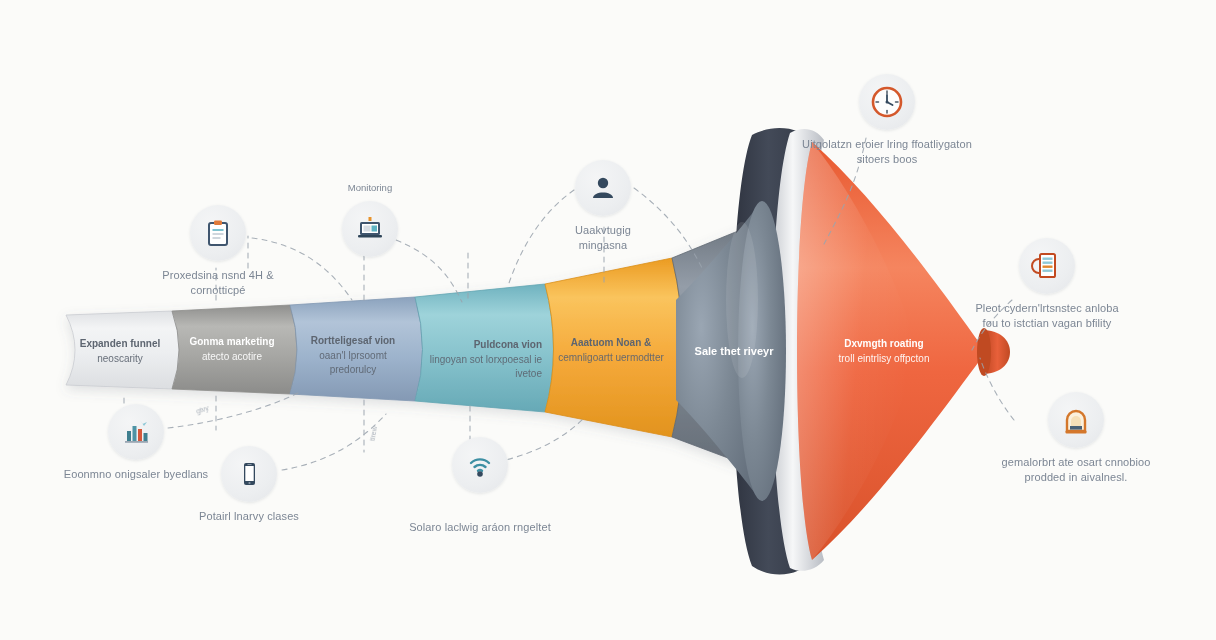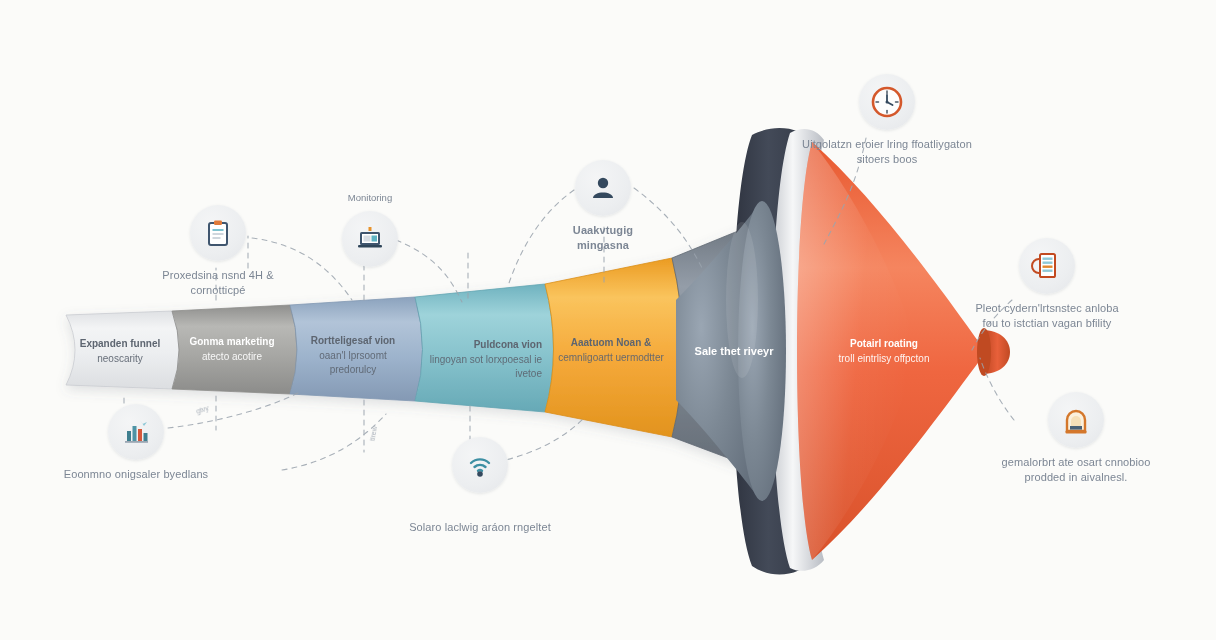--- a/index.html
+++ b/index.html
@@ -250,53 +250,53 @@
   <div class="band-label lbl-dark" style="left:552px; top:336px; width:118px;">
     <span class="l1">Aaatuom Noan &amp;</span>
     <span class="l2">cemnligoartt uermodtter</span>
   </div>
 
   <div class="band-label lbl-light" style="left:684px; top:344px; width:100px; font-size:11px;">
     <span class="l1">Sale thet riveyr</span>
   </div>
 
   <div class="band-label lbl-light" style="left:818px; top:337px; width:132px;">
-    <span class="l1">Potairl roating</span>
+    <span class="l1">Dxvmgth roating</span>
     <span class="l2">troll eintrlisy offpcton</span>
   </div>
 
   <div class="anno" style="left:133px; top:205px;">
     <div class="bubble">
       <svg width="30" height="30" viewBox="0 0 30 30">
         <rect x="6" y="5" width="18" height="22" rx="2" fill="#ffffff" stroke="#3f556e" stroke-width="2"></rect>
         <rect x="11" y="2.5" width="8" height="4.5" rx="1.2" fill="#e07a3a"></rect>
         <rect x="9.5" y="11" width="11" height="2" fill="#7fc2cf"></rect>
         <rect x="9.5" y="15" width="11" height="2" fill="#cfd6dd"></rect>
         <rect x="9.5" y="19" width="8" height="2" fill="#cfd6dd"></rect>
       </svg>
     </div>
     <div class="cap" style="white-space:pre-line;">Proxedsina nsnd 4H &amp;
 cornotticpé</div>
   </div>
 
   <div class="anno" style="left:285px; top:182px;">
-    <div class="cap-top" style="white-space:pre-line;margin-top:10px;">Monitoring</div>
+    <div class="cap-top" style="white-space:pre-line;">Monitoring</div>
     <div class="bubble">
       <svg width="30" height="30" viewBox="0 0 30 30">
         <rect x="5" y="8" width="20" height="13" rx="1.6" fill="#3f556e"></rect>
         <rect x="7" y="10" width="16" height="9" fill="#ffffff"></rect>
         <rect x="8.5" y="11.5" width="7" height="6" fill="#d7dde3"></rect>
         <rect x="16.5" y="11.5" width="5.5" height="6" fill="#5fb4c4"></rect>
         <rect x="3" y="21" width="24" height="2.6" rx="1.1" fill="#2f4559"></rect>
         <rect x="13.5" y="3" width="3" height="4" fill="#e8932c"></rect>
       </svg>
     </div>
   </div>
 
-  <div class="anno" style="left:518px; top:160px;font-weight:bold;">
+  <div class="anno" style="left:518px; top:160px;">
     <div class="bubble">
       <svg width="30" height="30" viewBox="0 0 30 30">
         <circle cx="15" cy="10" r="5.2" fill="#34495e"></circle>
         <path d="M 5 25 C 5 17.5 25 17.5 25 25 Z" fill="#34495e"></path>
       </svg>
     </div>
     <div class="cap" style="white-space:pre-line;">Uaakvtugig
 mingasna</div>
   </div>
 
@@ -354,20 +354,31 @@
         <rect x="12.5" y="10" width="4" height="15" fill="#4f93a5"></rect>
         <rect x="18" y="13" width="4" height="12" fill="#d6573a"></rect>
         <rect x="23.5" y="17" width="4" height="8" fill="#3f7f8f"></rect>
         <rect x="5" y="25" width="23" height="1.8" fill="#9aa6b2"></rect>
         <path d="M 20 4 L 22.5 8 L 27 6 L 24 10 Z" fill="#8ec8d6"></path>
       </svg>
     </div>
     <div class="cap" style="white-space:pre-line;">Eoonmno onigsaler byedlans</div>
   </div>
 
+  <div class="anno" style="left:164px; top:446px;">
+    <div class="bubble">
+      <svg width="30" height="30" viewBox="0 0 30 30">
+        <rect x="10" y="4" width="11" height="22" rx="2" fill="#34495e"></rect>
+        <rect x="11.3" y="7" width="8.4" height="15" fill="#ffffff"></rect>
+        <rect x="13.3" y="5" width="4.4" height="1" rx="0.5" fill="#8b98a6"></rect>
+        <circle cx="15.5" cy="24" r="1.1" fill="#8b98a6"></circle>
+      </svg>
+    </div>
+    <div class="cap" style="white-space:pre-line;">Potairl lnarvy clases</div>
+  </div>
 
   <div class="anno" style="left:395px; top:437px;">
     <div class="bubble">
       <svg width="30" height="30" viewBox="0 0 30 30">
         <g fill="none" stroke="#3d8fa3" stroke-width="2.4" stroke-linecap="round">
           <path d="M 6 13 A 13 13 0 0 1 24 13"></path>
           <path d="M 9.5 17 A 8.2 8.2 0 0 1 20.5 17"></path>
           <path d="M 13 20.8 A 3.4 3.4 0 0 1 17 20.8"></path>
         </g>
         <circle cx="15" cy="24" r="2.8" fill="#34495e"></circle>

